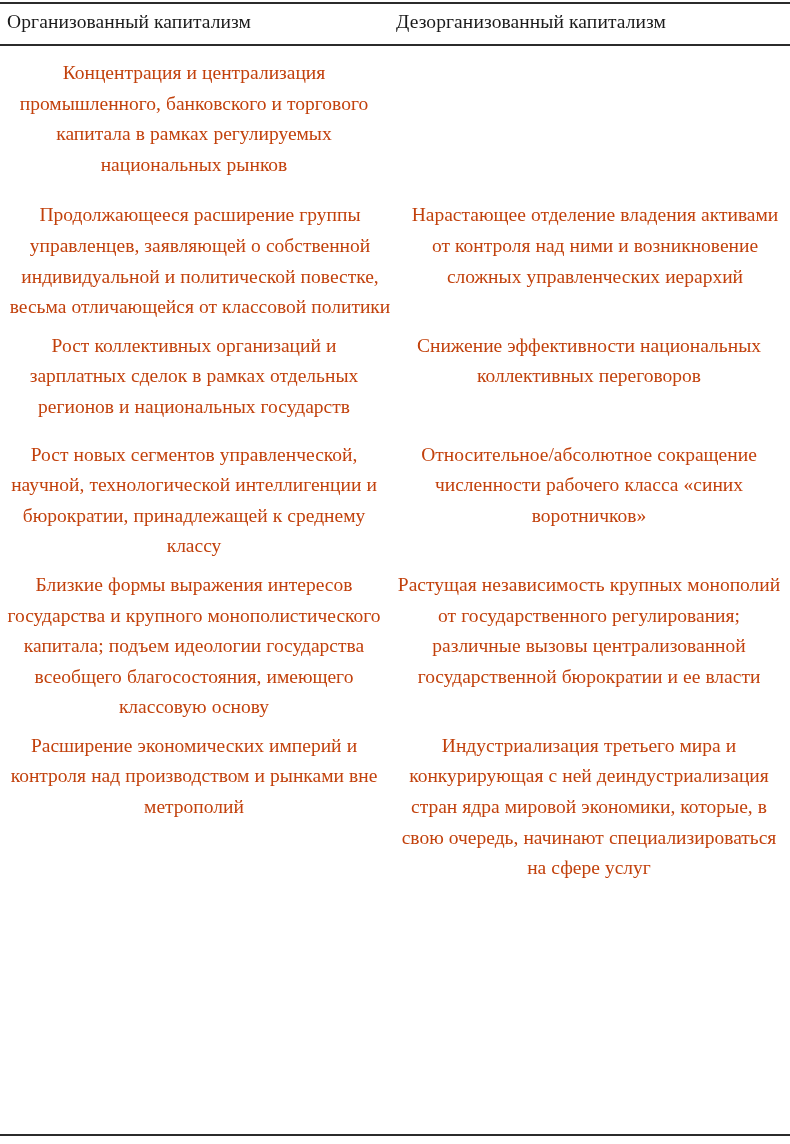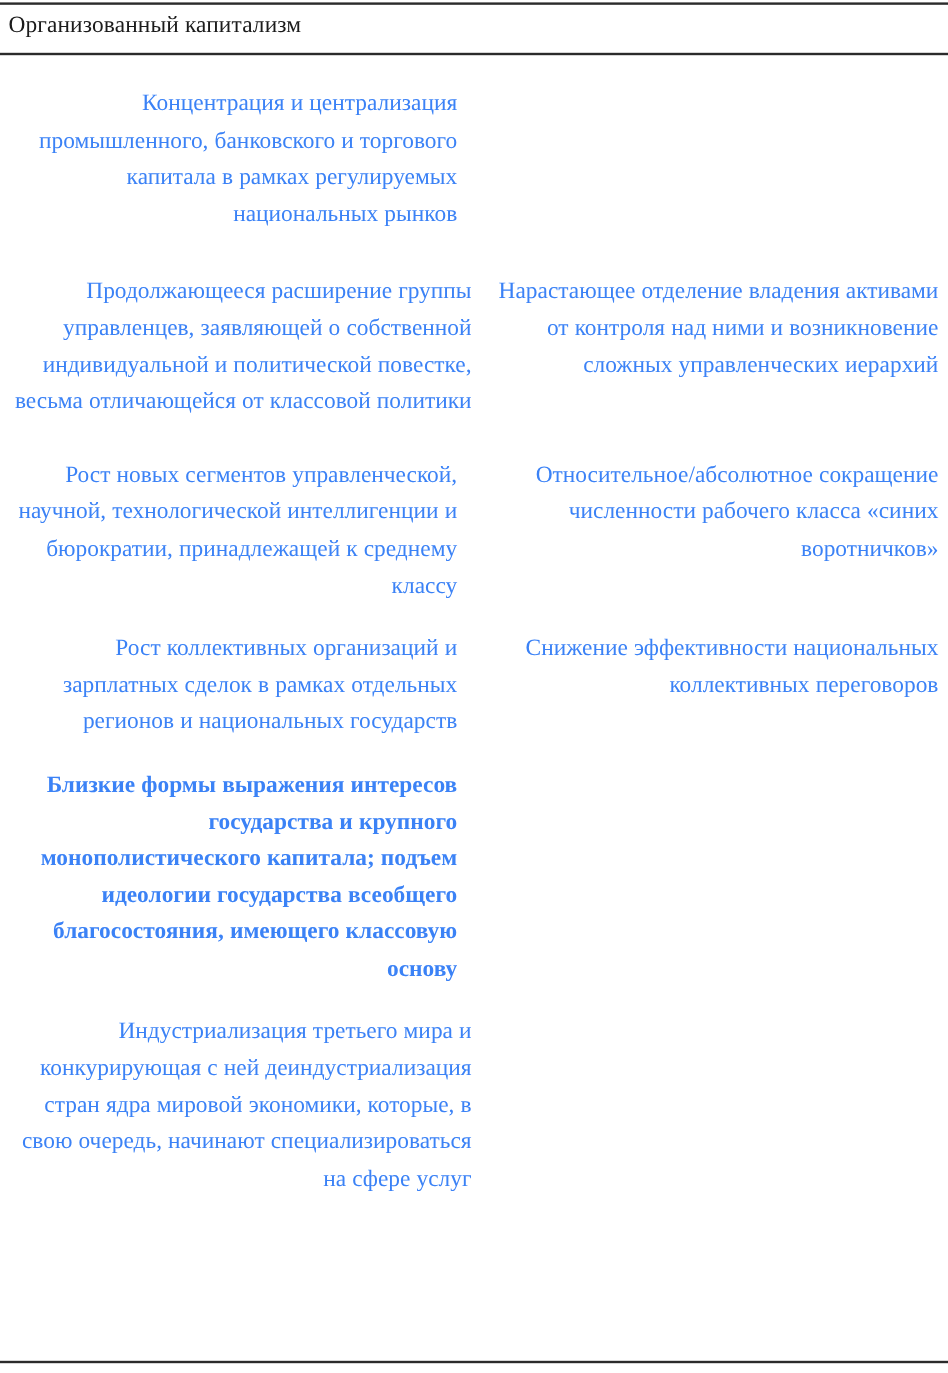--- a/index.html
+++ b/index.html
@@ -89,84 +89,86 @@
 
   .row {
     display: flex;
     width: 790px;
     align-items: flex-start;
   }
   .cell {
     box-sizing: border-box;
     font-size: 19.5px;
     line-height: 30.6px;
-    color: #3b82f6;
-    text-align: right;
+    color: #c2410c;
+    text-align: center;
     white-space: pre-line;
     word-spacing: 0.2px;
-    margin-top: 14px;
   }
   .cell.col-left {
     width: 389px;
     padding-left: 7px;
     padding-right: 8px;
   }
   .cell.col-right {
     width: 401px;
     padding-left: 7px;
     padding-right: 8px;
   }
 
   
   .row.r0 { padding-top: 12px; }
   .row.r1 { padding-top: 20px; }
   .row.r2 { padding-top: 17px; }
   .row.r3 { padding-top: 8px; }
-  .row.r4 { padding-top: 8px; font-weight: bold; }
+  .row.r4 { padding-top: 8px; }
   .row.r5 { padding-top: 8px; }
 </style>
 </head>
 <body>
 
 <div class="page">
 
   <div class="rule-top"></div>
   <div class="rule-header"></div>
   <div class="rule-bottom"></div>
 
   <div class="table">
 
     <div class="header-row">
       <div class="header-cell col-left">Организованный капитализм</div>
+      <div class="header-cell col-right">Дезорганизованный капитализм</div>
     </div>
 
     <div class="body-rows">
 
       <div class="row r0">
         <div class="cell col-left">Концентрация и централизация промышленного, банковско­го и торгового капитала в рам­ках регулируемых националь­ных рынков</div>
       </div>
 
       <div class="row r1">
         <div class="cell col-right">Продолжающееся расширение группы управленцев, заявляющей о собственной индивидуальной и политической повестке, весь­ма отличающейся от классовой политики</div>
         <div class="cell col-left">Нарастающее отделение владе­ния активами от контроля над ними и возникновение сложных управленческих иерархий</div>
       </div>
 
+      <div class="row r3">
+        <div class="cell col-left">Рост коллективных организа­ций и зарплатных сделок в рам­ках отдельных регионов и на­циональных государств</div>
+        <div class="cell col-right">Снижение эффективности национальных коллективных переговоров</div>
+      </div>
+
       <div class="row r2">
         <div class="cell col-left">Рост новых сегментов управ­ленческой, научной, технологи­ческой интеллигенции и бюро­кратии, принадлежащей к сред­нему классу</div>
         <div class="cell col-right">Относительное/абсолютное со­кращение численности рабочего класса «синих воротничков»</div>
       </div>
 
-      <div class="row r3">
-        <div class="cell col-left">Рост коллективных организа­ций и зарплатных сделок в рам­ках отдельных регионов и на­циональных государств</div>
-        <div class="cell col-right">Снижение эффективности национальных коллективных переговоров</div>
-      </div>
-
       <div class="row r4">
         <div class="cell col-left">Близкие формы выражения ин­тересов государства и крупного монополистического капитала; подъем идеологии государства всеобщего благосостояния, имеющего классовую основу</div>
+        <div class="cell col-right">Растущая независимость крупных монополий от государственного регулирования; различные вызовы централизованной государствен­ной бюрократии и ее власти</div>
       </div>
 
       <div class="row r5">
+        <div class="cell col-left">Расширение экономических империй и контроля над про­изводством и рынками вне метрополий</div>
         <div class="cell col-right">Индустриализация третьего мира и конкурирующая с ней деинду­стриализация стран ядра мировой экономики, которые, в свою оче­редь, начинают специализировать­ся на сфере услуг</div>
       </div>
 
     </div>
   </div>
 </div>
 
 </body></html>

